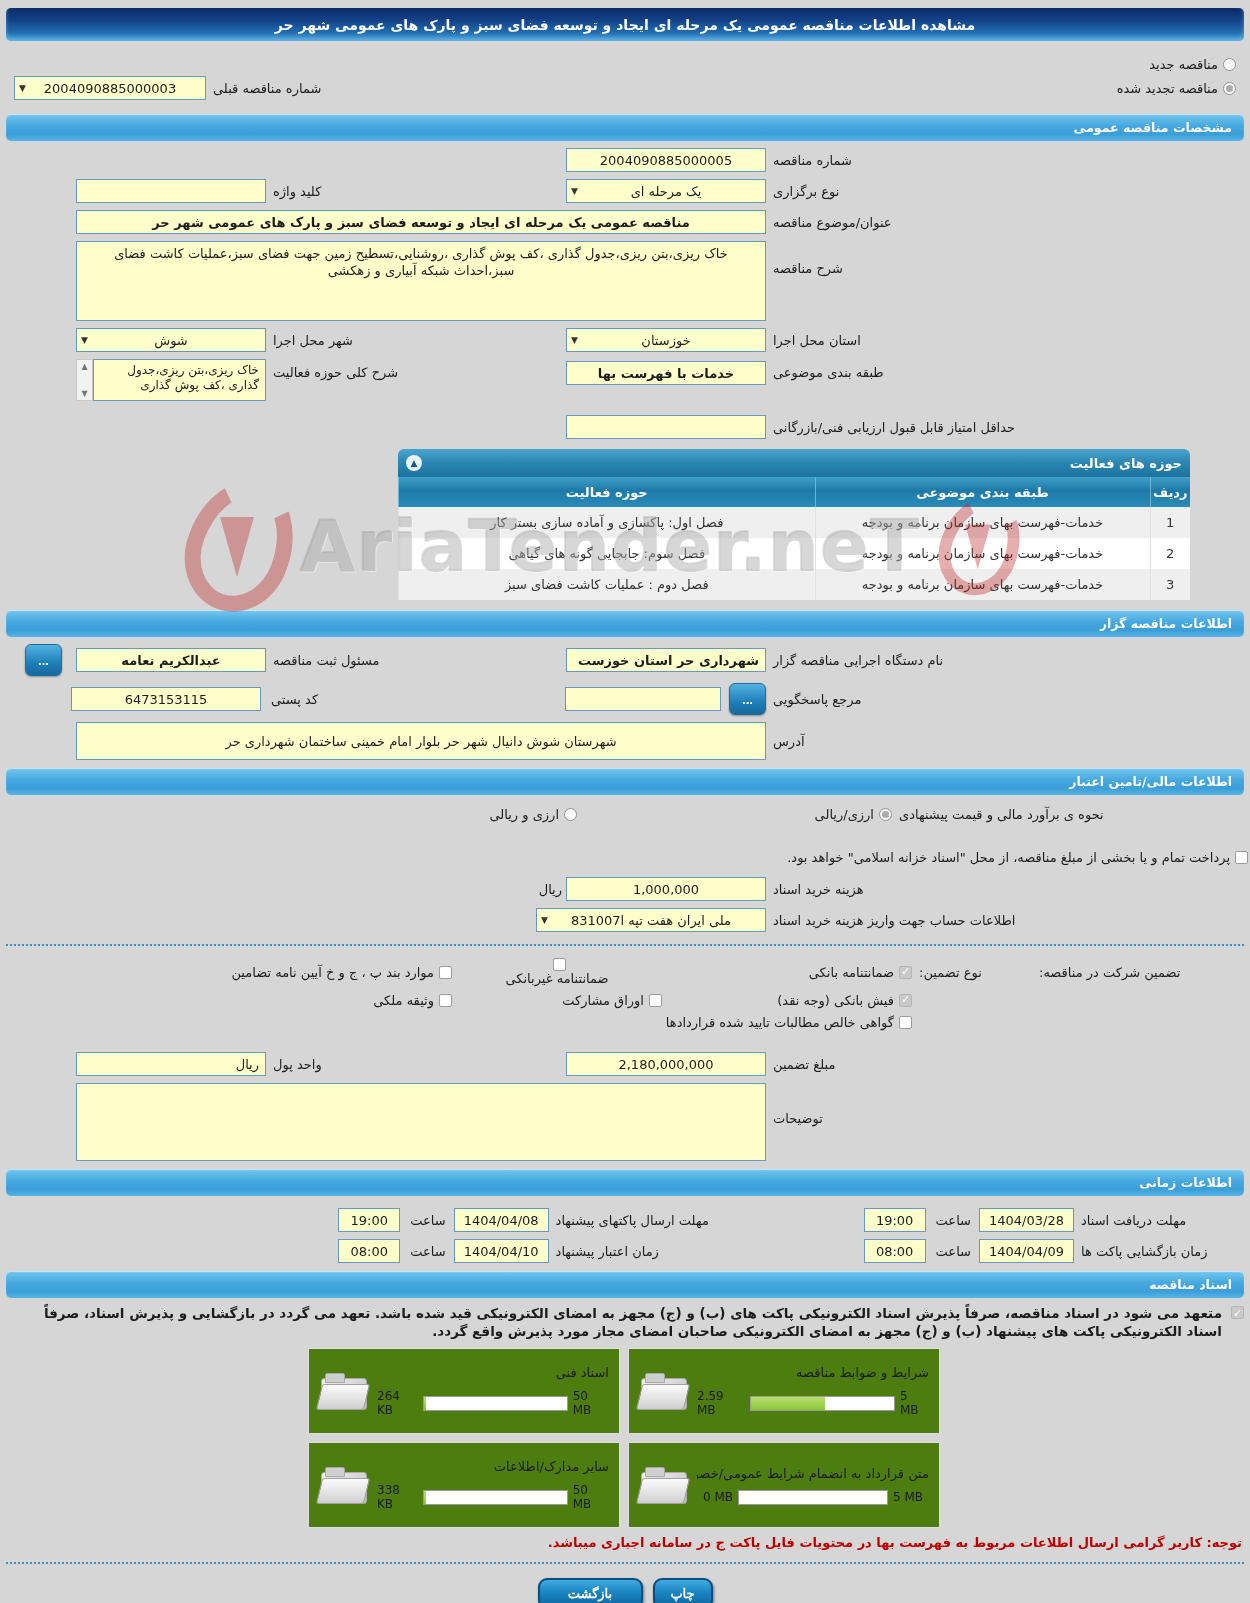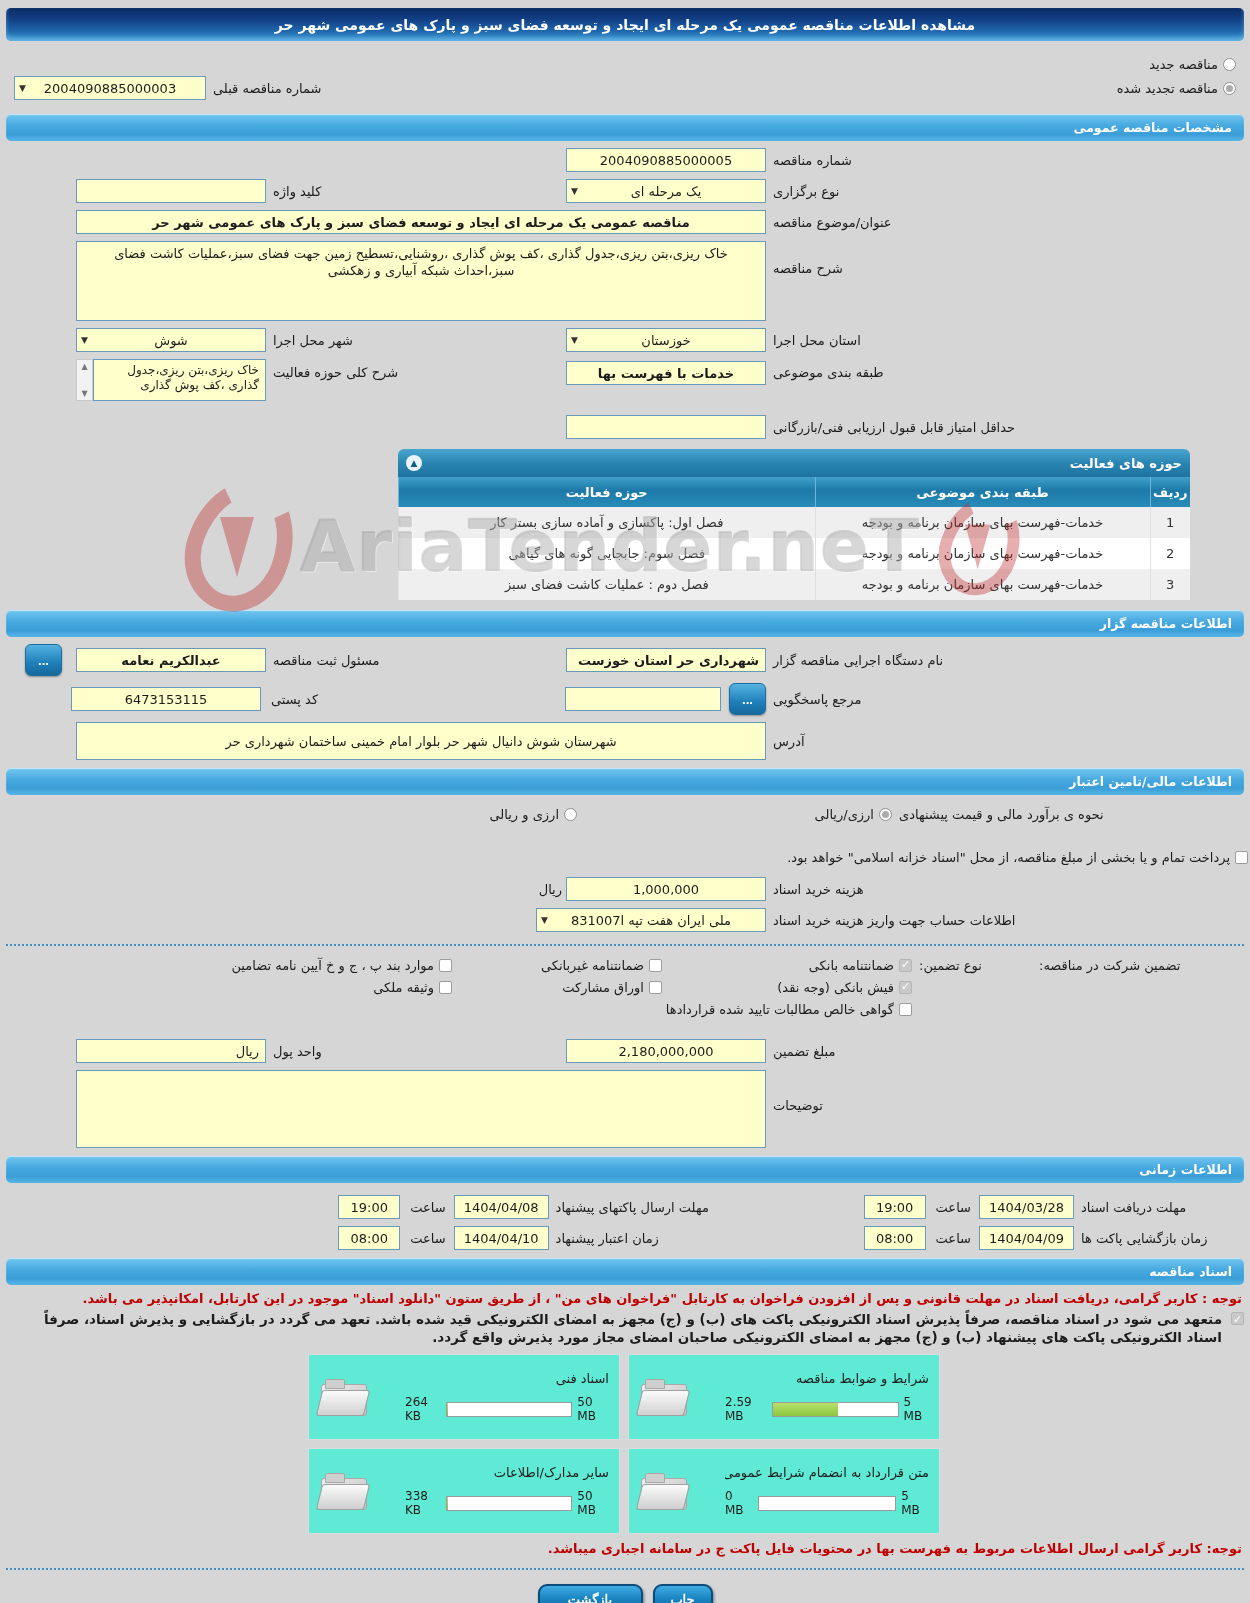--- a/index.html
+++ b/index.html
@@ -96,22 +96,22 @@
   }
   table.grid td { height:31px; padding:0 8px; border-left:1px solid #e0e0e0;
     color:#333; text-align:center; }
   table.grid tr:nth-child(even) td { background:#efefef; }
   .col-no { width:40px; }
   .col-cat { width:335px; }
 
   
   .files { width:632px; margin:6px auto 0 auto; margin-right:304px;
     display:grid; grid-template-columns:1fr 1fr; gap:8px; }
-  .filebox { background:#5eead4; border:1px solid #dcdcdc; height:86px; padding:6px 10px;
-    display:flex; align-items:center; overflow:hidden;gap:28px; }
+  .filebox { background:#4d7c0f; border:1px solid #dcdcdc; height:86px; padding:6px 10px;
+    display:flex; align-items:center; overflow:hidden; }
   .filebox .content { flex:1; display:flex; flex-direction:column; gap:9px; overflow:hidden; }
   .filebox .flabel { white-space:nowrap; overflow:hidden; }
   .prog-row { direction:ltr; display:flex; align-items:center; gap:5px; justify-content:center; font-size:12px; }
   .prog { width:150px; height:15px; background:#fff; border:1px solid #9a9a9a; overflow:hidden; }
   .prog .fill { height:100%; background:linear-gradient(180deg,#b8e06a,#8dc63f); }
   .folder { width:52px; height:42px; position:relative; flex:none; margin-right:6px; }
   .folder .back { position:absolute; bottom:2px; left:2px; width:46px; height:32px;
     background:linear-gradient(135deg,#efefef,#c2c2c2); border:1px solid #a8a8a8; border-radius:3px; }
   .folder .tab { position:absolute; top:3px; left:6px; width:20px; height:10px;
     background:#cfcfcf; border:1px solid #a8a8a8; border-radius:2px 2px 0 0; }
@@ -337,21 +337,21 @@
 
   <div class="dotted"></div>
 
   <div class="row">
     <span class="lbl" style="width:212px;">تضمین شرکت در مناقصه:</span>
     <span class="lbl" style="width:120px;">نوع تضمین:</span>
     <div class="opt" style="width:250px;">
       <span class="cb on"></span>
       <span>ضمانتنامه بانکی</span>
     </div>
-    <div class="opt" style="width:210px;">
+    <div class="opt" style="width:210px;flex-direction:column;">
       <span class="cb"></span>
       <span>ضمانتنامه غیربانکی</span>
     </div>
     <div class="opt">
       <span class="cb"></span>
       <span>موارد بند پ ، ج و خ آیین نامه تضامین</span>
     </div>
   </div>
 
   <div class="row">
@@ -411,21 +411,20 @@
     <div class="yl time-f center num">08:00</div>
     <span style="width:110px;"></span>
     <span class="lbl time-label2">زمان اعتبار پیشنهاد</span>
     <div class="yl date-f center num">1404/04/10</div>
     <span class="hour-lbl">ساعت</span>
     <div class="yl time-f center num">08:00</div>
   </div>
 
   <div class="section-bar">اسناد مناقصه</div>
 
-  <div class="note-red">توجه : کاربر گرامی، دریافت اسناد در مهلت قانونی و پس از افزودن فراخوان به کارتابل "فراخوان های من" ، از طریق ستون "دانلود اسناد" موجود در این کارتابل، امکانپذیر می باشد.</div>
 
   <div class="pledge">
     <span class="cb on" style="margin-top:2px;"></span>
     <span>متعهد می شود در اسناد مناقصه، صرفاً پذیرش اسناد الکترونیکی پاکت های (ب) و (ج) مجهز به امضای الکترونیکی قید شده باشد. تعهد می گردد در بازگشایی و پذیرش اسناد، صرفاً اسناد الکترونیکی پاکت های پیشنهاد (ب) و (ج) مجهز به امضای الکترونیکی صاحبان امضای مجاز مورد پذیرش واقع گردد.</span>
   </div>
 
   <div class="files">
     <div class="filebox">
       <div class="content">
         <span class="flabel">شرایط و ضوابط مناقصه</span>

